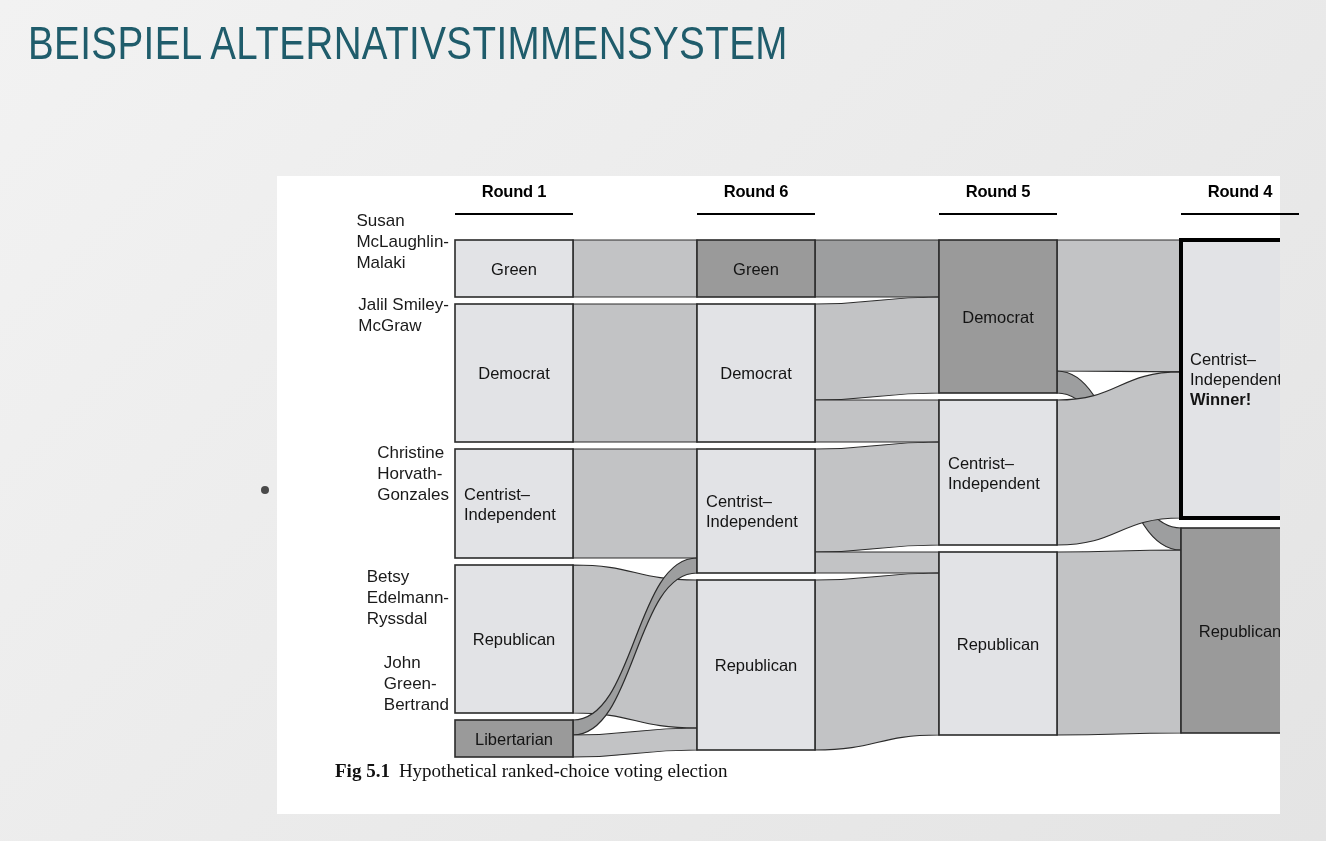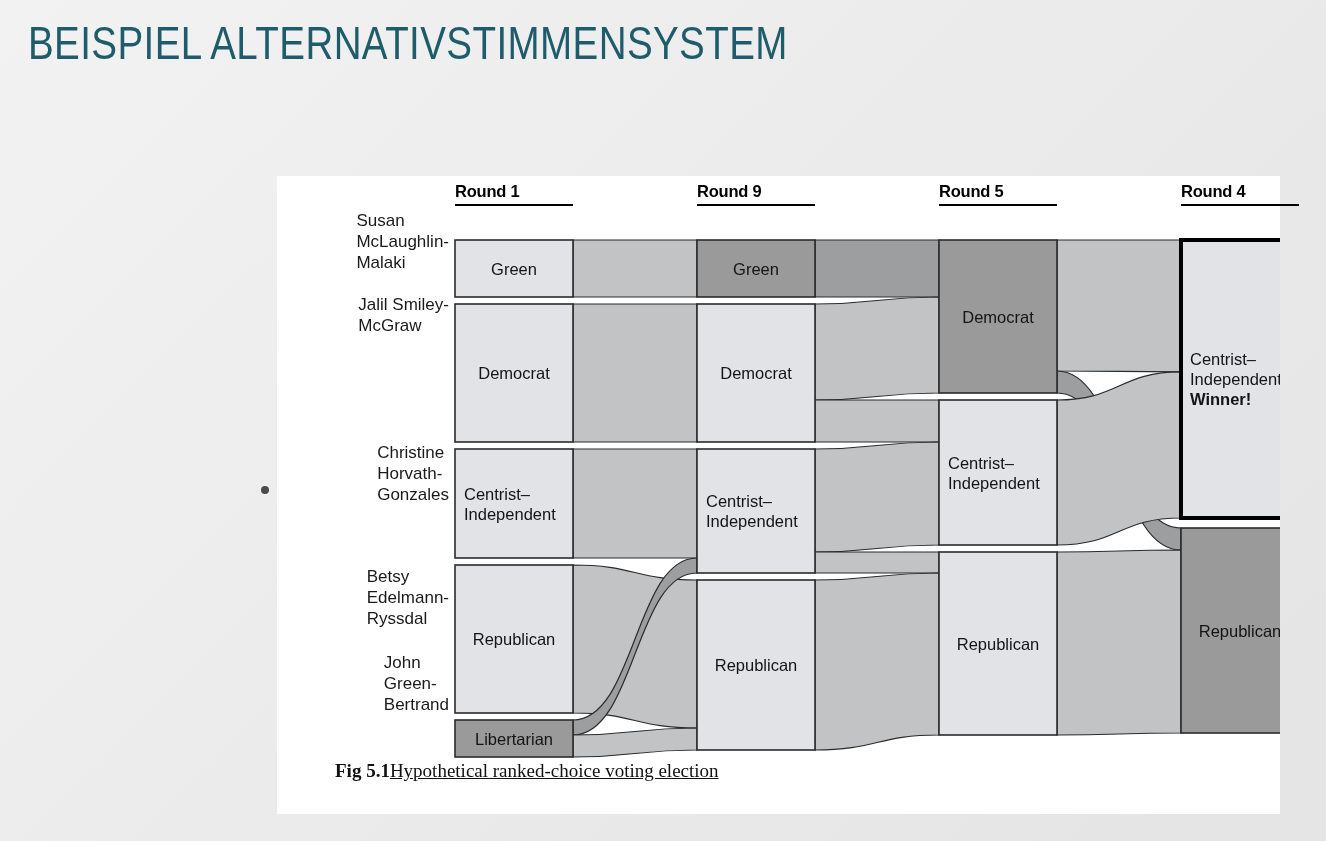--- a/index.html
+++ b/index.html
@@ -52,22 +52,22 @@
     height: 638px;
     background: #ffffff;
   }
 
   
   .round-header {
     position: absolute;
     font-size: 16.5px;
     font-weight: bold;
     color: #000;
-    text-align: left;
-    padding-bottom: 3px;
+    text-align: center;
+    padding-bottom: 12px;
     border-bottom: 2.5px solid #000;
     letter-spacing: -0.2px;
   }
 
   
   .cand-name {
     position: absolute;
     right: 0;
     font-size: 17px;
     line-height: 1.24;
@@ -117,21 +117,21 @@
     top: 584px;
     font-family: "Liberation Serif", serif;
     font-size: 19px;
     color: #111;
     white-space: nowrap;
   }
   #caption .figlabel {
     font-weight: bold;
   }
   #caption .captxt {
-    text-decoration: underline;
+    margin-left: 9px;
   }
 </style>
 </head>
 <body>
 
 <div id="slide-title">BEISPIEL ALTERNATIVSTIMMENSYSTEM</div>
 
 <div id="bullet-dot"></div>
 
 <div id="figure-panel">
@@ -139,21 +139,21 @@
   <div id="names-col">
       <div class="cand-name" style="top: 34px;">Susan<br>McLaughlin-<br>Malaki</div>
       <div class="cand-name" style="top: 118px;">Jalil Smiley-<br>McGraw</div>
       <div class="cand-name" style="top: 266px;">Christine<br>Horvath-<br>Gonzales</div>
       <div class="cand-name" style="top: 390px;">Betsy<br>Edelmann-<br>Ryssdal</div>
       <div class="cand-name" style="top: 476px;">John<br>Green-<br>Bertrand</div>
     </div>
 
   <div id="round-headers">
       <div class="round-header" style="left: 178px; width: 118px; top: 6px;">Round 1</div>
-      <div class="round-header" style="left: 420px; width: 118px; top: 6px;">Round 9</div>
+      <div class="round-header" style="left: 420px; width: 118px; top: 6px;">Round 6</div>
       <div class="round-header" style="left: 662px; width: 118px; top: 6px;">Round 5</div>
       <div class="round-header" style="left: 904px; width: 118px; top: 6px;">Round 4</div>
     </div>
 
   <svg id="sankey" width="1003" height="600" viewBox="0 0 1003 600">
     <g id="flows-layer">
         <path d="M296,64C358,64 358,64 420,64L420,121C358,121 358,121 296,121Z" class="flow" fill="#c2c3c5"></path>
         <path d="M296,128C358,128 358,128 420,128L420,266C358,266 358,266 296,266Z" class="flow" fill="#c2c3c5"></path>
         <path d="M296,273C358,273 358,273 420,273L420,382C358,382 358,382 296,382Z" class="flow" fill="#c2c3c5"></path>
         <path d="M296,389C358,389 358,404 420,404L420,552C358,552 358,537 296,537Z" class="flow" fill="#c2c3c5"></path>

